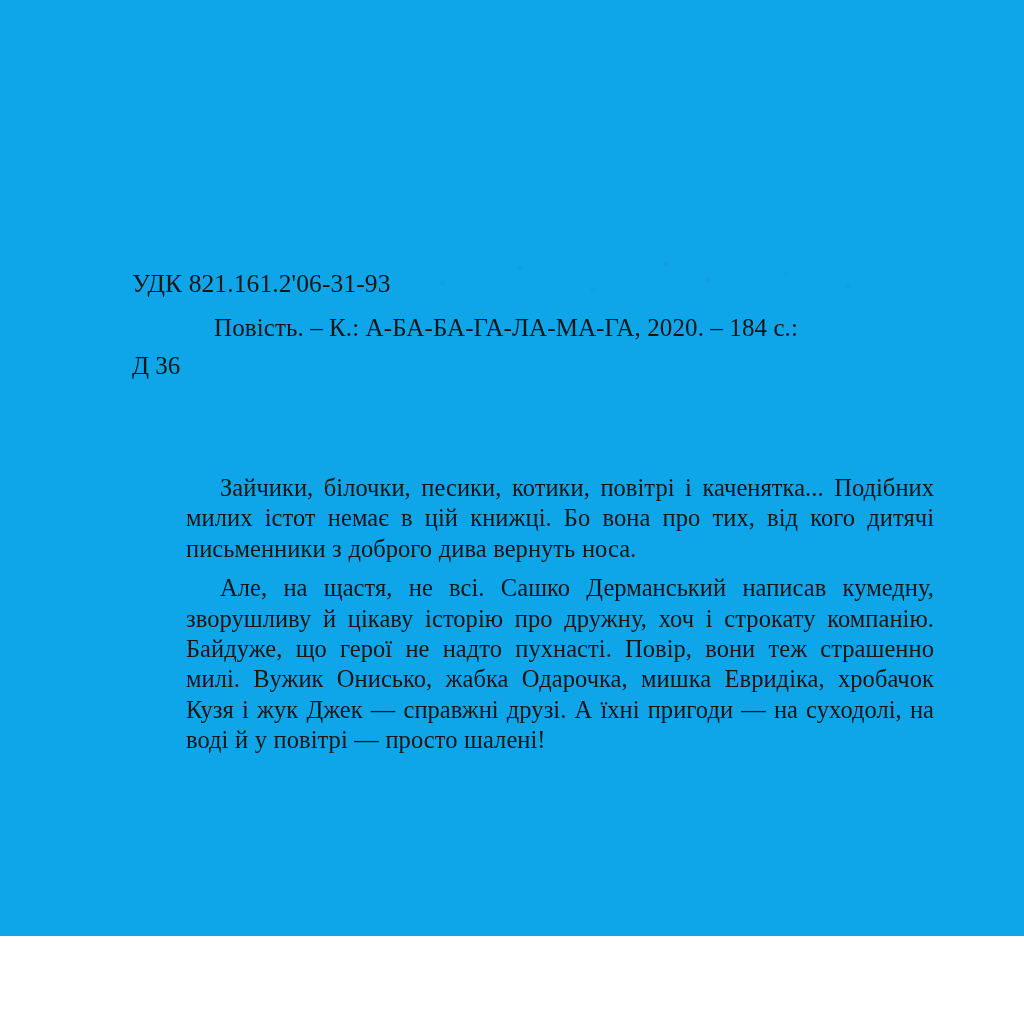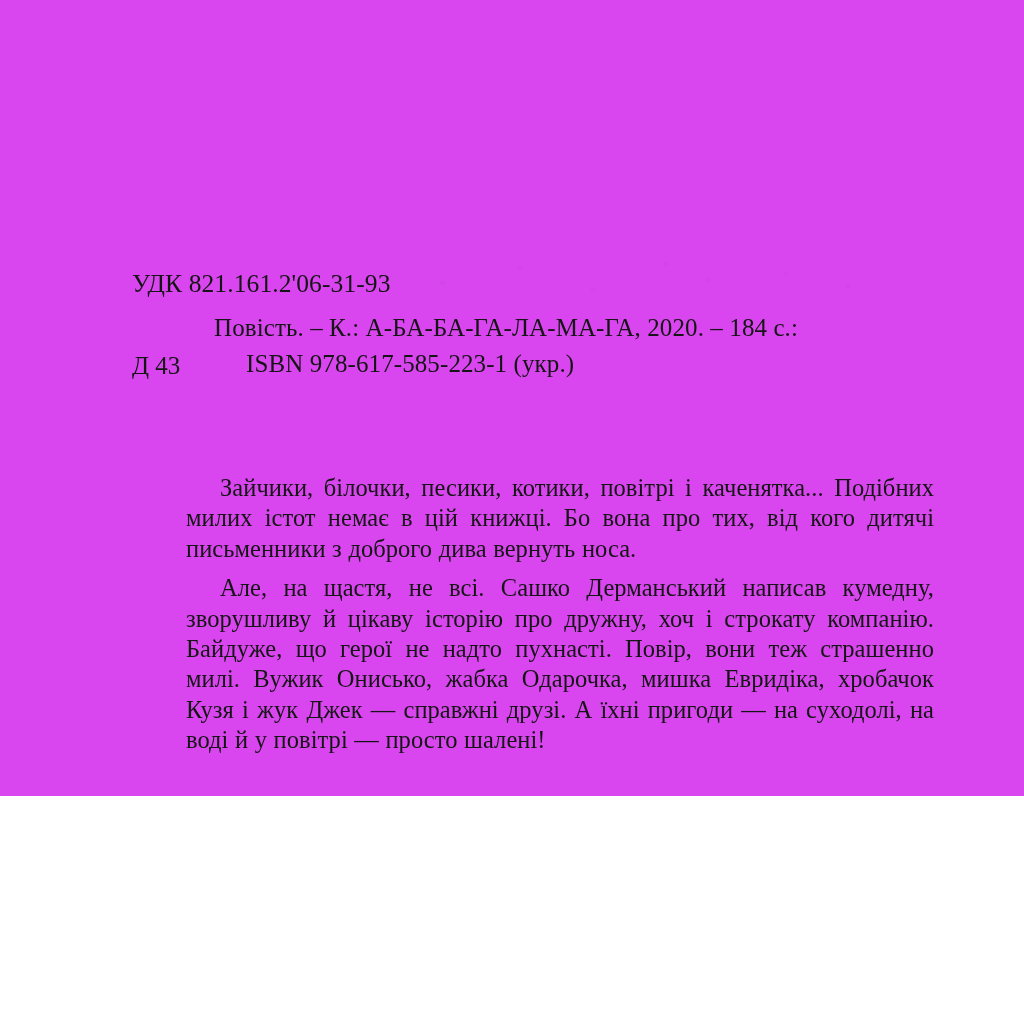--- a/index.html
+++ b/index.html
@@ -13,22 +13,22 @@
     height: 1024px;
     overflow: hidden;
     font-family: "Liberation Serif", "DejaVu Serif", serif;
     color: #151515;
     -webkit-font-smoothing: antialiased;
   }
 
   .page {
     position: relative;
     width: 1024px;
-    height: 796px;
-    background: #d946ef;
+    height: 936px;
+    background: #0ea5e9;
   }
 
   
   .scan-speckle {
     position: absolute;
     left: 380px;
     top: 248px;
     width: 520px;
     height: 58px;
     pointer-events: none;
@@ -134,27 +134,26 @@
 <div class="page">
 
   <div class="scan-speckle"></div>
 
   <div class="imprint-block">
 
     <div class="udk-line">УДК 821.161.2'06-31-93</div>
 
     <div class="cip-entry">
 
-      <div class="cip-index">Д 43</div>
+      <div class="cip-index">Д 36</div>
 
 
 
       <div class="cip-pub">Повість. – К.: А-БА-БА-ГА-ЛА-МА-ГА, 2020. – 184 с.:</div>
 
-      <div class="cip-isbn">ISBN 978-617-585-223-1 (укр.)</div>
 
     </div>
   </div>
 
   <div class="annotation">
     <p>Зайчики, білочки, песики, котики, повітрі і каченятка... Подібних милих істот немає в цій книжці. Бо вона про тих, від кого дитячі письменники з доброго дива вернуть носа.</p>
     <p>Але, на щастя, не всі. Сашко Дерманський написав кумедну, зворушливу й цікаву історію про дружну, хоч і строкату компанію. Байдуже, що герої не надто пухнасті. Повір, вони теж страшенно милі. Вужик Онисько, жабка Одарочка, мишка Евридіка, хробачок Кузя і жук Джек — справжні друзі. А їхні пригоди — на суходолі, на воді й у повітрі — просто шалені!</p>
   </div>
 
 </div>

